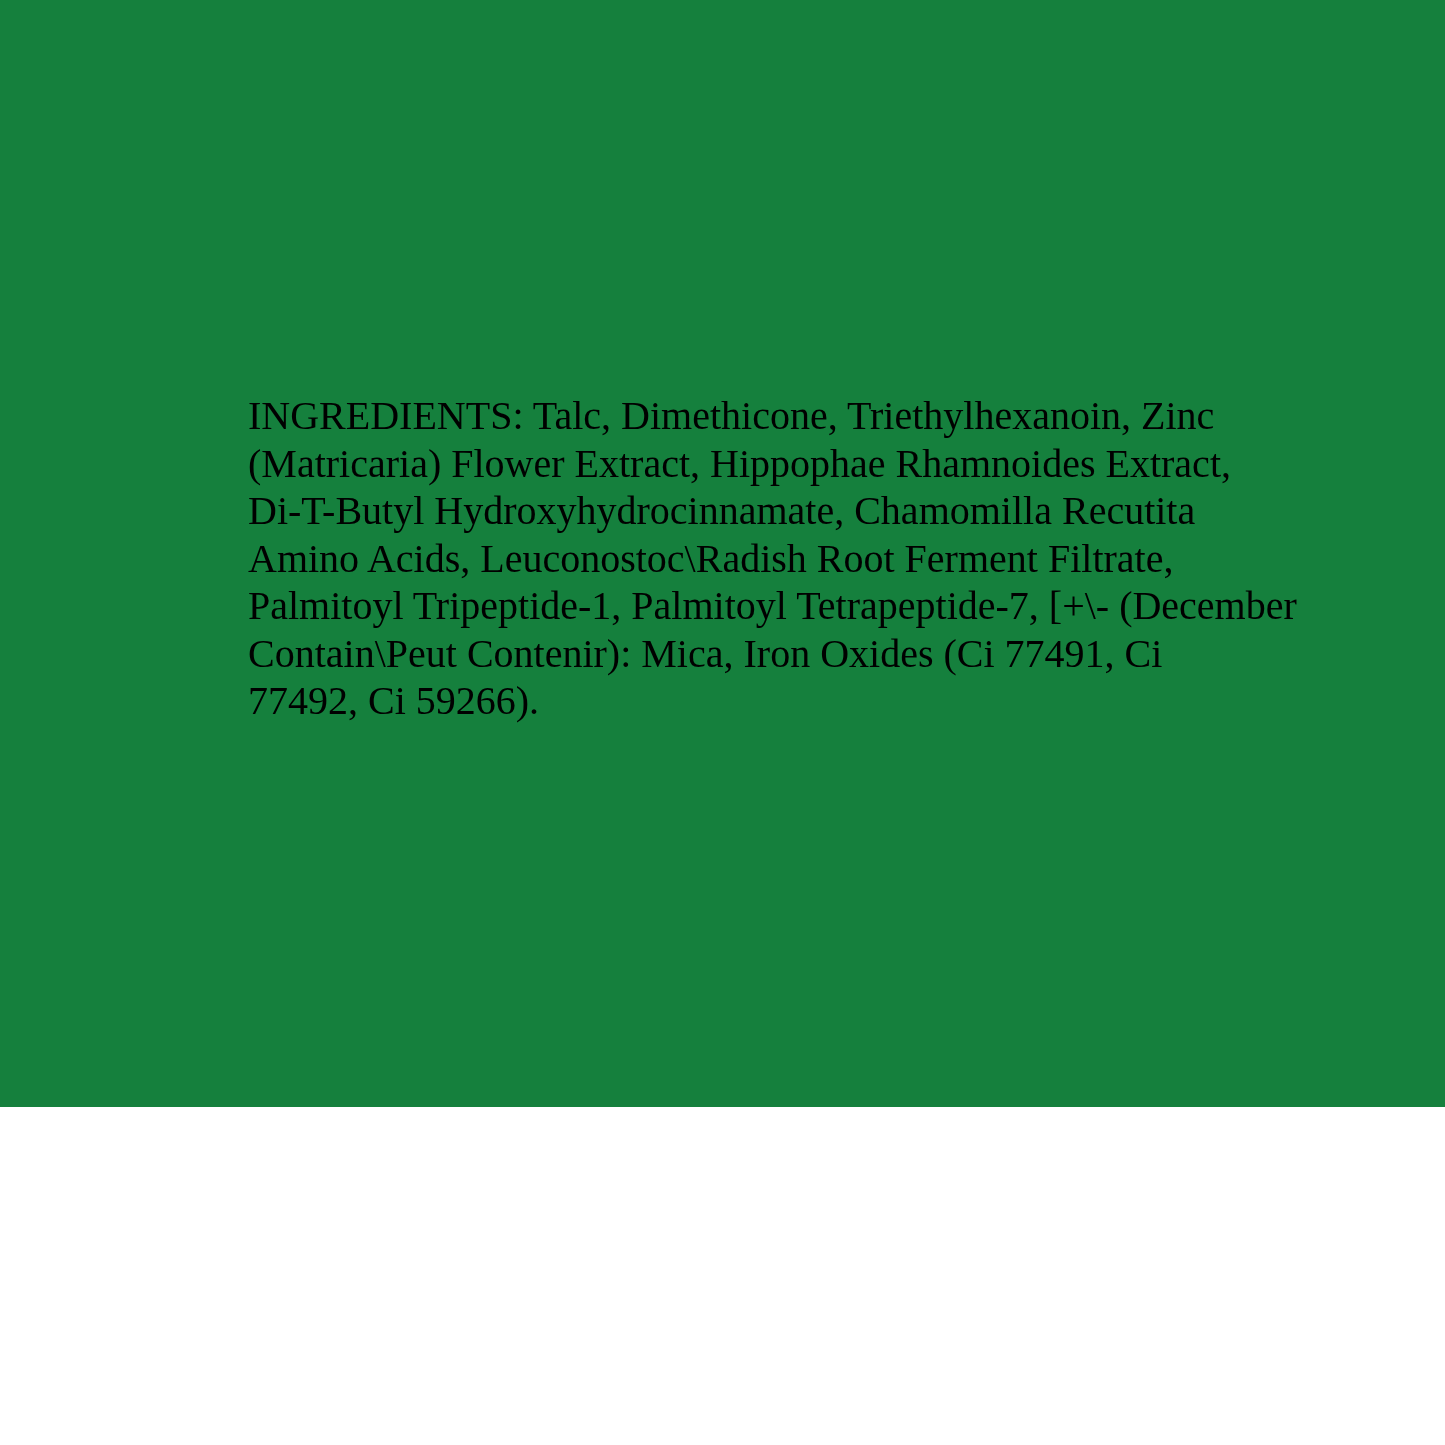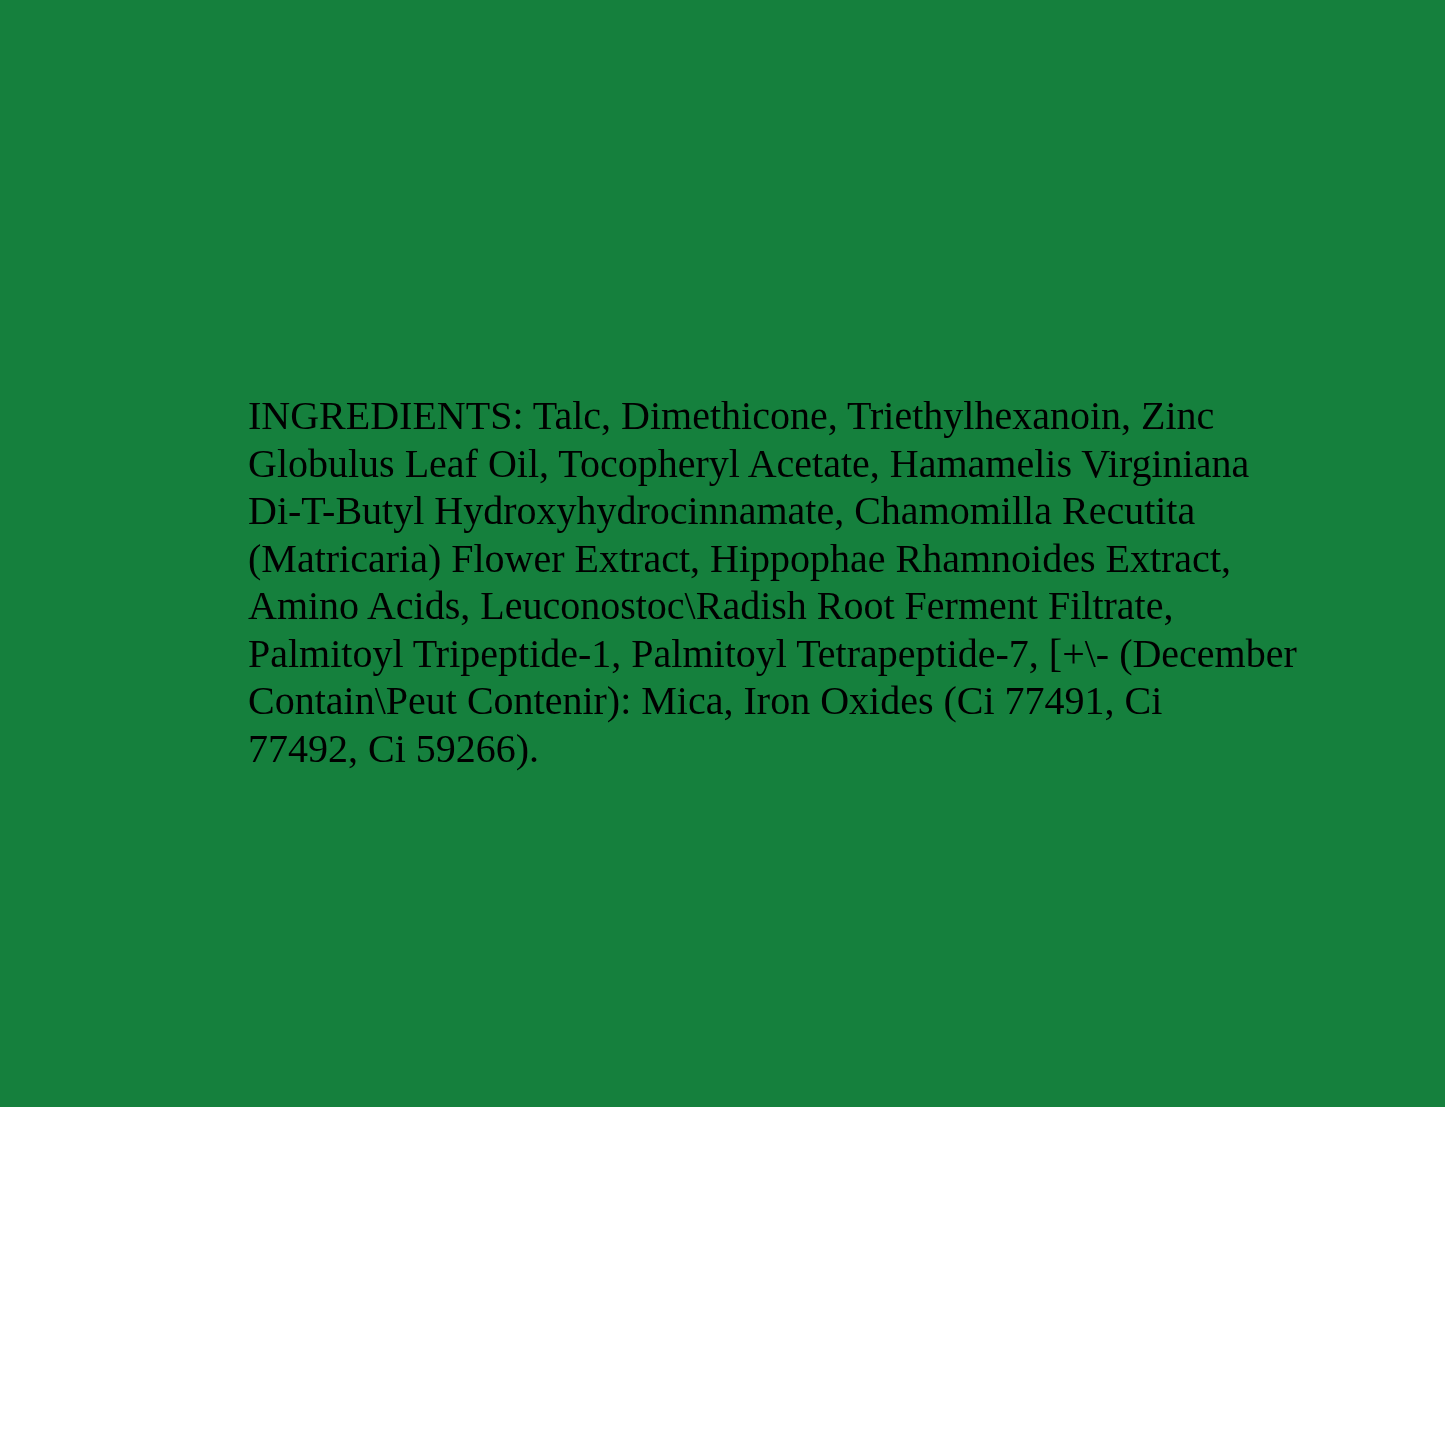--- a/index.html
+++ b/index.html
@@ -30,21 +30,20 @@
   .ingredients-block .line {
     white-space: nowrap;
   }
 </style>
 </head>
 <body>
 
 <div class="page">
   <div class="ingredients-block">
       <div class="line">INGREDIENTS: Talc, Dimethicone, Triethylhexanoin, Zinc</div>
-      <div class="line">Globulus Leaf Oil, Tocopheryl Acetate, Hamamelis Virginiana</div>
+      <div class="line">(Matricaria) Flower Extract, Hippophae Rhamnoides Extract,</div>
       <div class="line">Di-T-Butyl Hydroxyhydrocinnamate, Chamomilla Recutita</div>
-      <div class="line">(Matricaria) Flower Extract, Hippophae Rhamnoides Extract,</div>
       <div class="line">Amino Acids, Leuconostoc\Radish Root Ferment Filtrate,</div>
       <div class="line">Palmitoyl Tripeptide-1, Palmitoyl Tetrapeptide-7, [+\- (December</div>
       <div class="line">Contain\Peut Contenir): Mica, Iron Oxides (Ci 77491, Ci</div>
       <div class="line">77492, Ci 59266).</div>
     </div>
 </div>
 
 </body></html>

